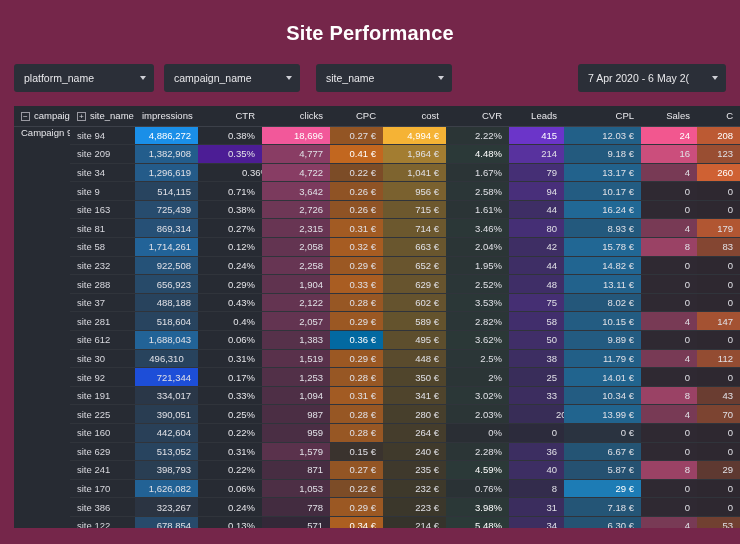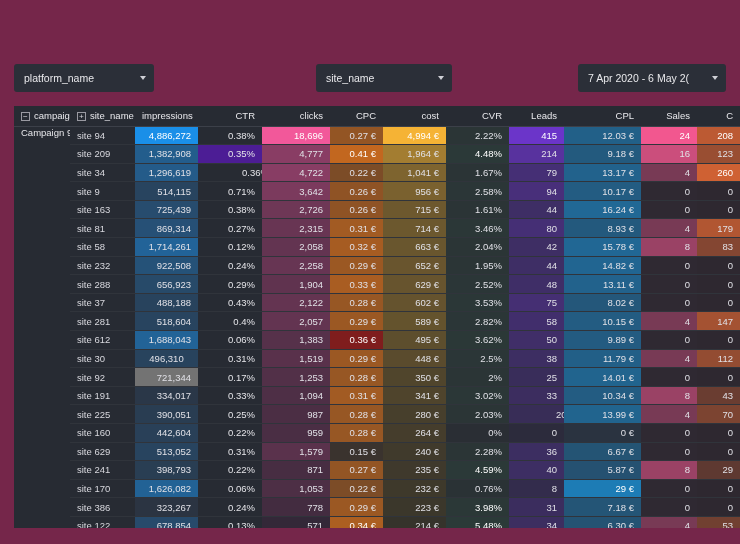--- a/index.html
+++ b/index.html
@@ -123,24 +123,29 @@
     border-bottom: none;
   }
   td.site-cell { color: #d8d8de; background: #272b33; }
   .clipped td { border-bottom: none; }
 </style>
 </head>
 <body>
 
 <div id="app">
 
+  <div class="page-title">Site Performance</div>
 
   <div class="filter-bar">
     <div class="filter" id="f0">
       <span class="flabel">platform_name</span>
+      <span class="caret"></span>
+    </div>
+    <div class="filter" id="f1">
+      <span class="flabel">campaign_name</span>
       <span class="caret"></span>
     </div>
     <div class="filter" id="f2">
       <span class="flabel">site_name</span>
       <span class="caret"></span>
     </div>
     <div class="filter" id="f3">
       <span class="flabel">7 Apr 2020 - 6 May 2(</span>
       <span class="caret"></span>
     </div>
@@ -325,21 +330,21 @@
             <td class="num" style="background: rgb(65, 46, 108); color: rgb(224, 224, 230);">58</td>
             <td class="num" style="background: rgb(35, 92, 130); color: rgb(224, 224, 230);">10.15 €</td>
             <td class="num" style="background: rgb(120, 58, 85); color: rgb(224, 224, 230);">4</td>
             <td class="num" style="background: rgb(164, 82, 50); color: rgb(224, 224, 230);">147</td>
           </tr>
           <tr>
             <td class="txt site-cell">site 612</td>
             <td class="num" style="background: rgb(34, 99, 151); color: rgb(224, 224, 230);">1,688,043</td>
             <td class="num" style="background: rgb(39, 43, 51);">0.06%</td>
             <td class="num" style="background: rgb(86, 49, 74); color: rgb(224, 224, 230);">1,383</td>
-            <td class="num" style="background: #7f1d1d; color: rgb(255, 255, 255);">0.36 €</td>
+            <td class="num" style="background: #0369a1; color: rgb(255, 255, 255);">0.36 €</td>
             <td class="num" style="background: rgb(93, 78, 45); color: rgb(224, 224, 230);">495 €</td>
             <td class="num" style="background: rgb(43, 56, 55); color: rgb(224, 224, 230);">3.62%</td>
             <td class="num" style="background: rgb(64, 46, 104); color: rgb(224, 224, 230);">50</td>
             <td class="num" style="background: rgb(35, 91, 129); color: rgb(224, 224, 230);">9.89 €</td>
             <td class="num" style="background: rgb(47, 41, 50); color: rgb(224, 224, 230);">0</td>
             <td class="num" style="background: rgb(46, 40, 48); color: rgb(224, 224, 230);">0</td>
           </tr>
           <tr>
             <td class="txt site-cell">site 30</td>
             <td class="num" style="background: rgb(40, 67, 93); color: rgb(224, 224, 230); text-align: center;">496,310</td>
@@ -348,21 +353,21 @@
             <td class="num" style="background: rgb(155, 88, 35); color: rgb(224, 224, 230);">0.29 €</td>
             <td class="num" style="background: rgb(90, 75, 45); color: rgb(224, 224, 230);">448 €</td>
             <td class="num" style="background: rgb(43, 54, 55); color: rgb(224, 224, 230);">2.5%</td>
             <td class="num" style="background: rgb(61, 46, 98); color: rgb(224, 224, 230);">38</td>
             <td class="num" style="background: rgb(34, 95, 135); color: rgb(224, 224, 230);">11.79 €</td>
             <td class="num" style="background: rgb(120, 58, 85); color: rgb(224, 224, 230);">4</td>
             <td class="num" style="background: rgb(147, 76, 50); color: rgb(224, 224, 230);">112</td>
           </tr>
           <tr>
             <td class="txt site-cell">site 92</td>
-            <td class="num" style="background: #737373; color: rgb(224, 224, 230);">721,344</td>
+            <td class="num" style="background: #1d4ed8; color: rgb(224, 224, 230);">721,344</td>
             <td class="num" style="background: rgb(39, 43, 51);">0.17%</td>
             <td class="num" style="background: rgb(82, 48, 72); color: rgb(224, 224, 230);">1,253</td>
             <td class="num" style="background: rgb(151, 87, 36); color: rgb(224, 224, 230);">0.28 €</td>
             <td class="num" style="background: rgb(80, 69, 44); color: rgb(224, 224, 230);">350 €</td>
             <td class="num" style="background: rgb(43, 53, 54); color: rgb(224, 224, 230);">2%</td>
             <td class="num" style="background: rgb(57, 45, 90); color: rgb(224, 224, 230);">25</td>
             <td class="num" style="background: rgb(33, 100, 142); color: rgb(224, 224, 230);">14.01 €</td>
             <td class="num" style="background: rgb(47, 41, 50); color: rgb(224, 224, 230);">0</td>
             <td class="num" style="background: rgb(46, 40, 48); color: rgb(224, 224, 230);">0</td>
           </tr>

